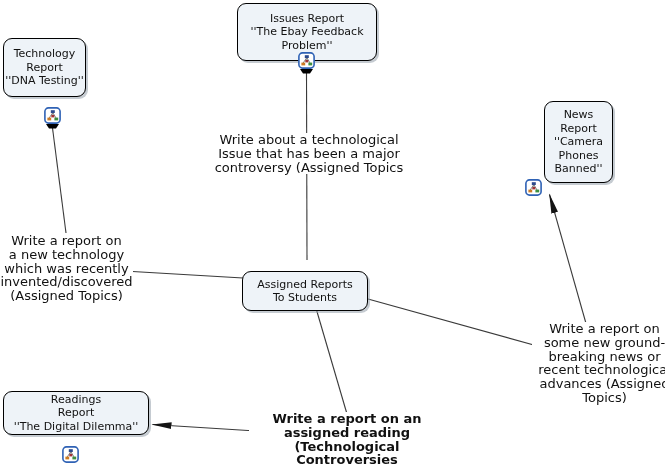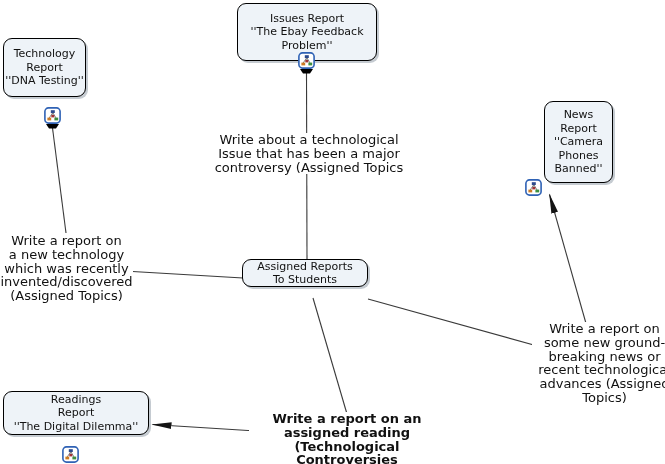--- a/index.html
+++ b/index.html
@@ -16,21 +16,21 @@
     background:#eef3f8; border:1.4px solid #000; border-radius:9px;
     box-shadow:2px 2px 0 rgba(150,160,172,.55);
     display:flex; align-items:center; justify-content:center;
     text-align:center; font-size:11px; line-height:13.5px;
     white-space:pre-line; cursor:default;
   }
   #node-issues     { left:237px; top:3px;   width:140px; height:58px; }
   #node-technology { left:3px;   top:38px;  width:83px; height:59px; }
   #node-news       { left:508px; top:101px; width:69px;  height:82px;margin-left:36px; }
   #node-readings   { left:3px;   top:391px; width:146px; height:44px; }
-  #node-center     { left:242px; top:259px; width:126px; height:28px; }
+  #node-center     { left:242px; top:271px; width:126px; height:40px; }
 
   .phrase {
     position:absolute; background:#ffffff; text-align:center;
     font-size:13px; line-height:13.8px; white-space:pre-line;
   }
   #phrase-top    { left:212px; top:133px; width:194px; }
   #phrase-left   { left:0px;   top:234px; width:133px; }
   #phrase-bottom { left:249px; top:412px; width:196px;font-weight:bold; }
   #phrase-right  { left:532px; top:322px; width:145px; }
 

